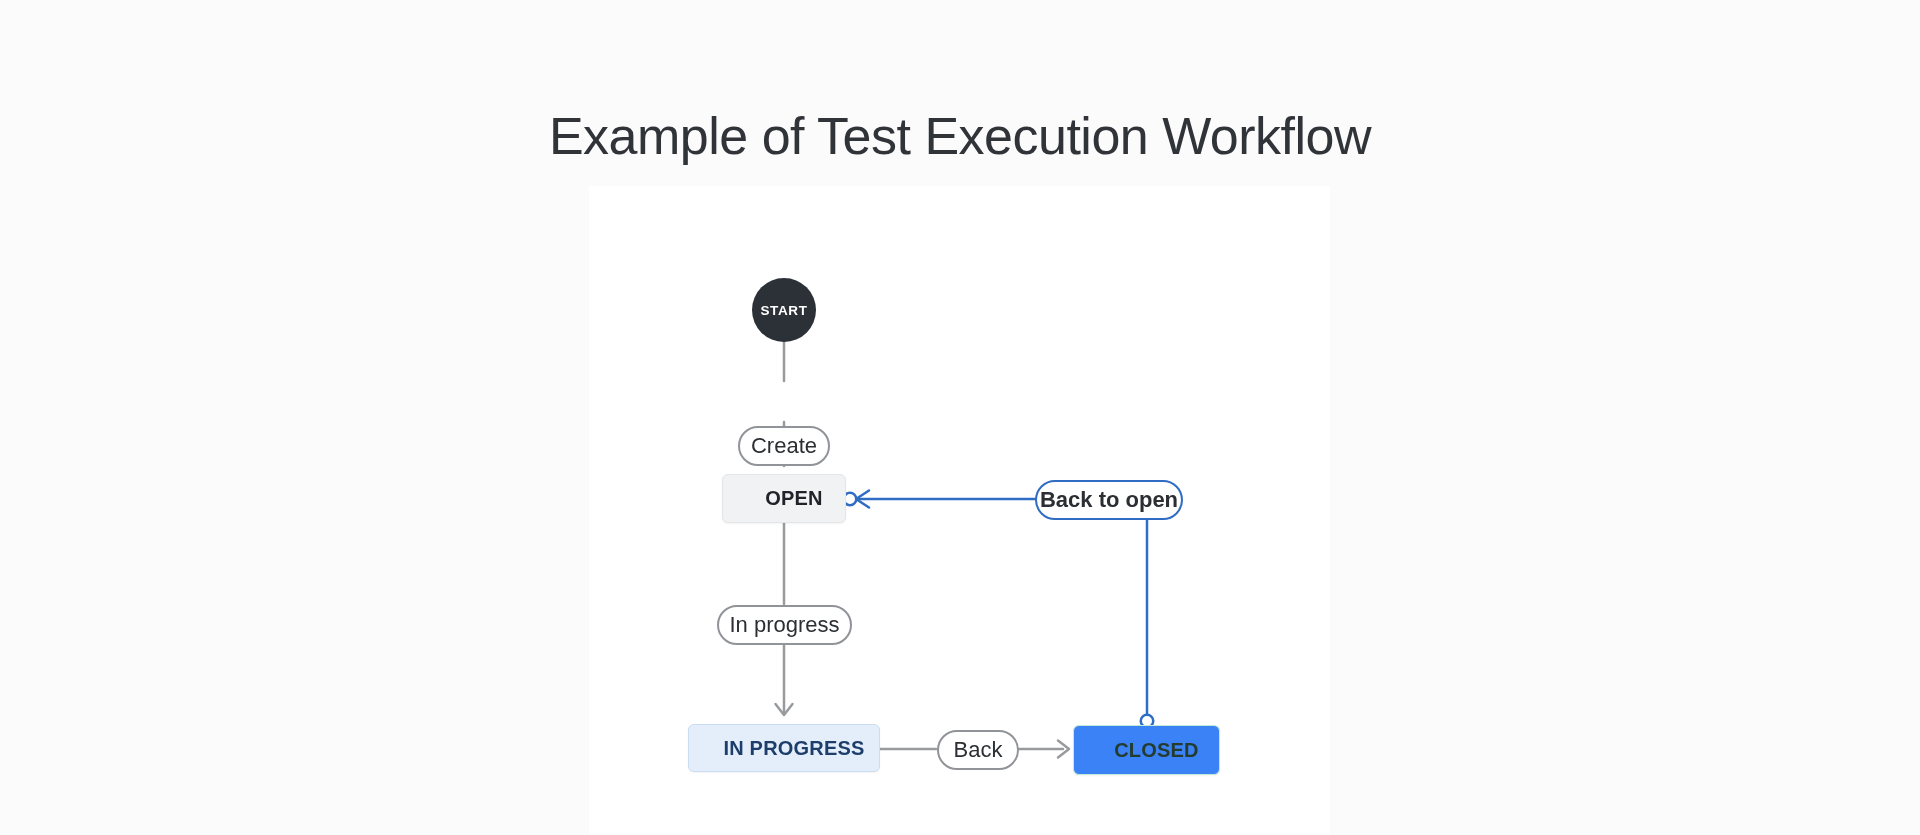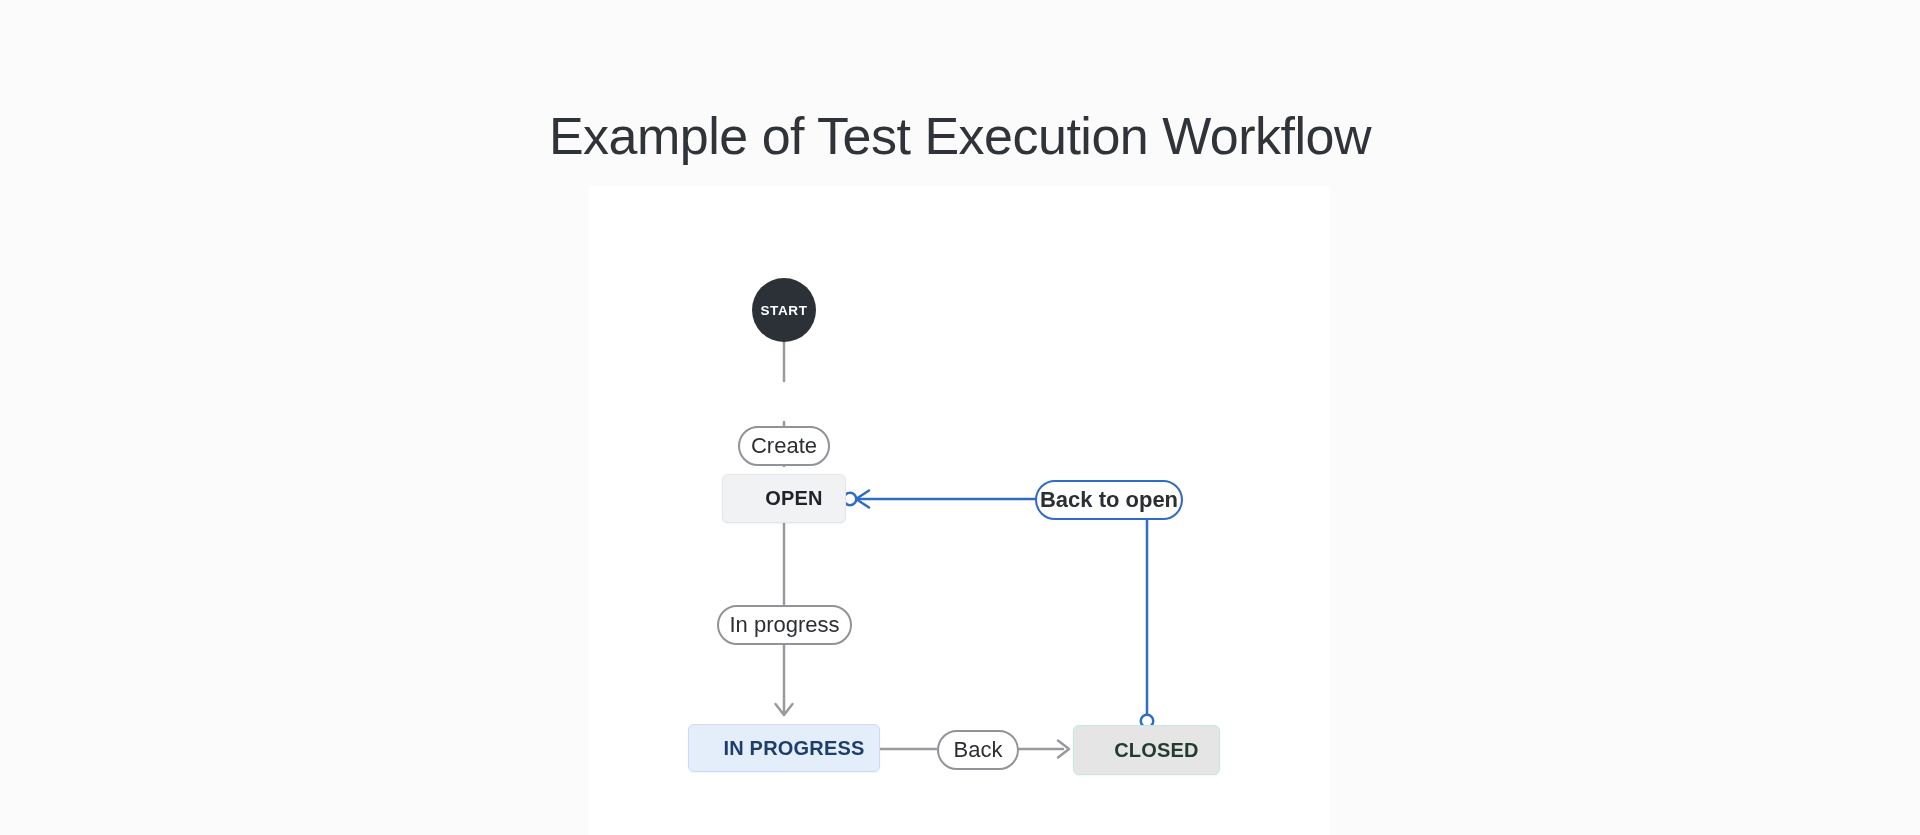--- a/index.html
+++ b/index.html
@@ -70,21 +70,21 @@
     color: #20242a;
   }
   #status-in-progress {
     left: 688px; top: 724px; width: 192px; height: 48px;
     background: #e4eefb;
     border: 1.5px solid #cbdcf3;
     color: #1d3e6b;
   }
   #status-closed {
     left: 1073px; top: 725px; width: 147px; height: 50px;
-    background: #e5e5e5;
+    background: #3b82f6;
     border: 1.5px solid #c2ead7;
     color: #243c30;
   }
 </style>
 </head>
 <body>
 
 <div class="stage">
 
   <div class="panel"></div>

